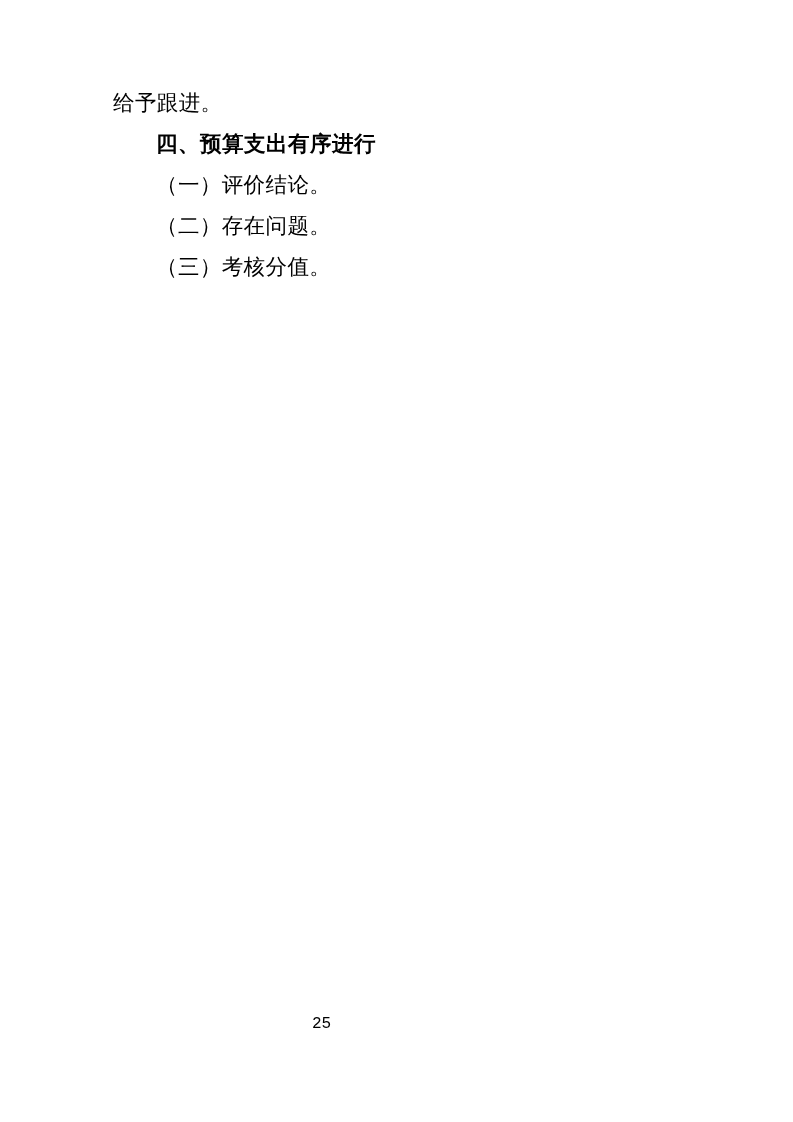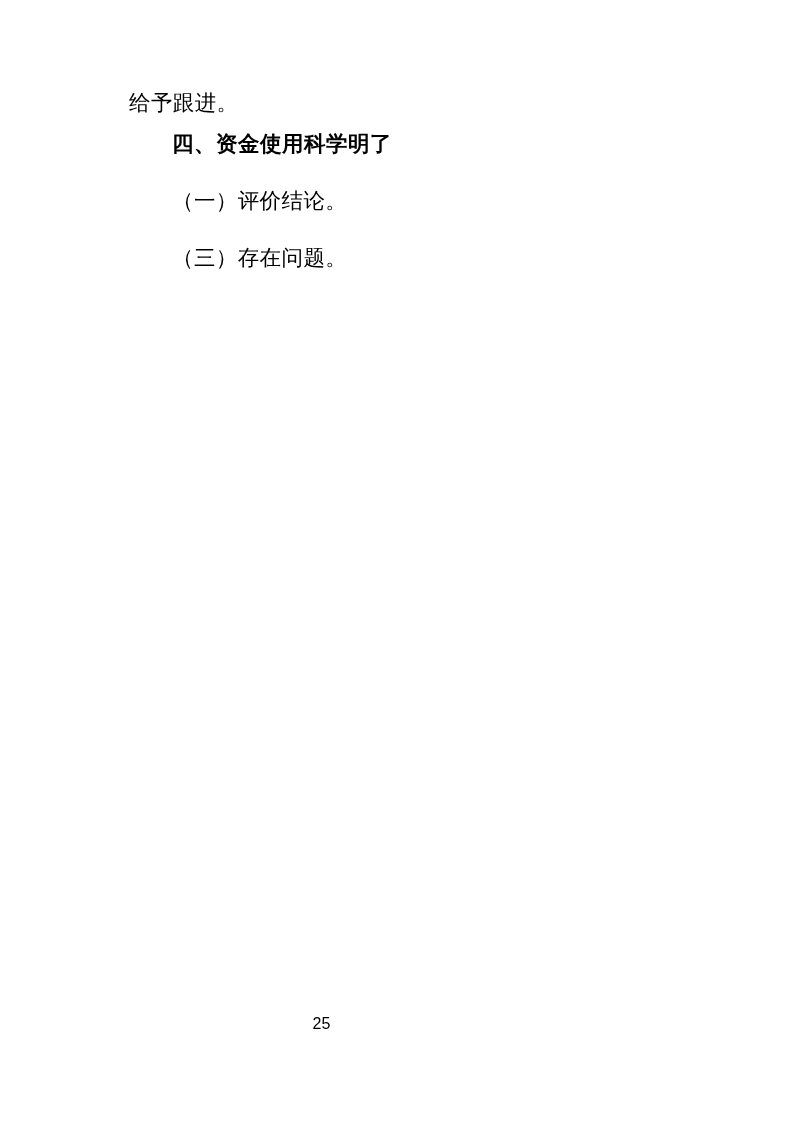--- a/index.html
+++ b/index.html
@@ -18,73 +18,73 @@
   .page {
     position: absolute;
     left: 0;
     top: 0;
     width: 793px;
     height: 1122px;
     background: #ffffff;
   }
   .content {
     position: absolute;
-    left: 129px;
+    left: 113px;
     top: 82px;
     width: 565px;
   }
   .para {
     font-size: 21.5px;
     line-height: 41px;
     letter-spacing: 0.4px;
     text-align: justify;
     text-justify: inter-ideograph;
     margin: 0;
     white-space: pre-wrap;
   }
   .para.indent {
     text-indent: 2em;
-    margin-top: 16px;
   }
   .heading {
     font-size: 21.5px;
     line-height: 41px;
     font-weight: bold;
     font-family: "DejaVu Sans", "Liberation Sans", sans-serif;
     text-indent: 2em;
     margin: 0;
     letter-spacing: 0.5px;
   }
   .page-number {
     position: absolute;
     left: 0;
     top: 1015px;
     width: 643px;
     text-align: center;
     font-size: 16px;
-    font-family: Liberation Sans, sans-serif;
+    font-family: Liberation Mono, monospace;
     color: #000000;
   }
 </style>
 </head>
 <body>
 
 <div class="page">
 
   <div class="content">
 
     <p class="para">给予跟进。</p>
 
-    <h2 class="heading">四、资金使用科学明了</h2>
+    <h2 class="heading">四、预算支出有序进行</h2>
 
     <p class="para indent">（一）评价结论。</p>
 
 
+    <p class="para indent">（二）存在问题。</p>
 
 
-    <p class="para indent">（三）存在问题。</p>
+    <p class="para indent">（三）考核分值。</p>
 
 
   </div>
 
   <div class="page-number">25</div>
 
 </div>
 
 </body></html>

